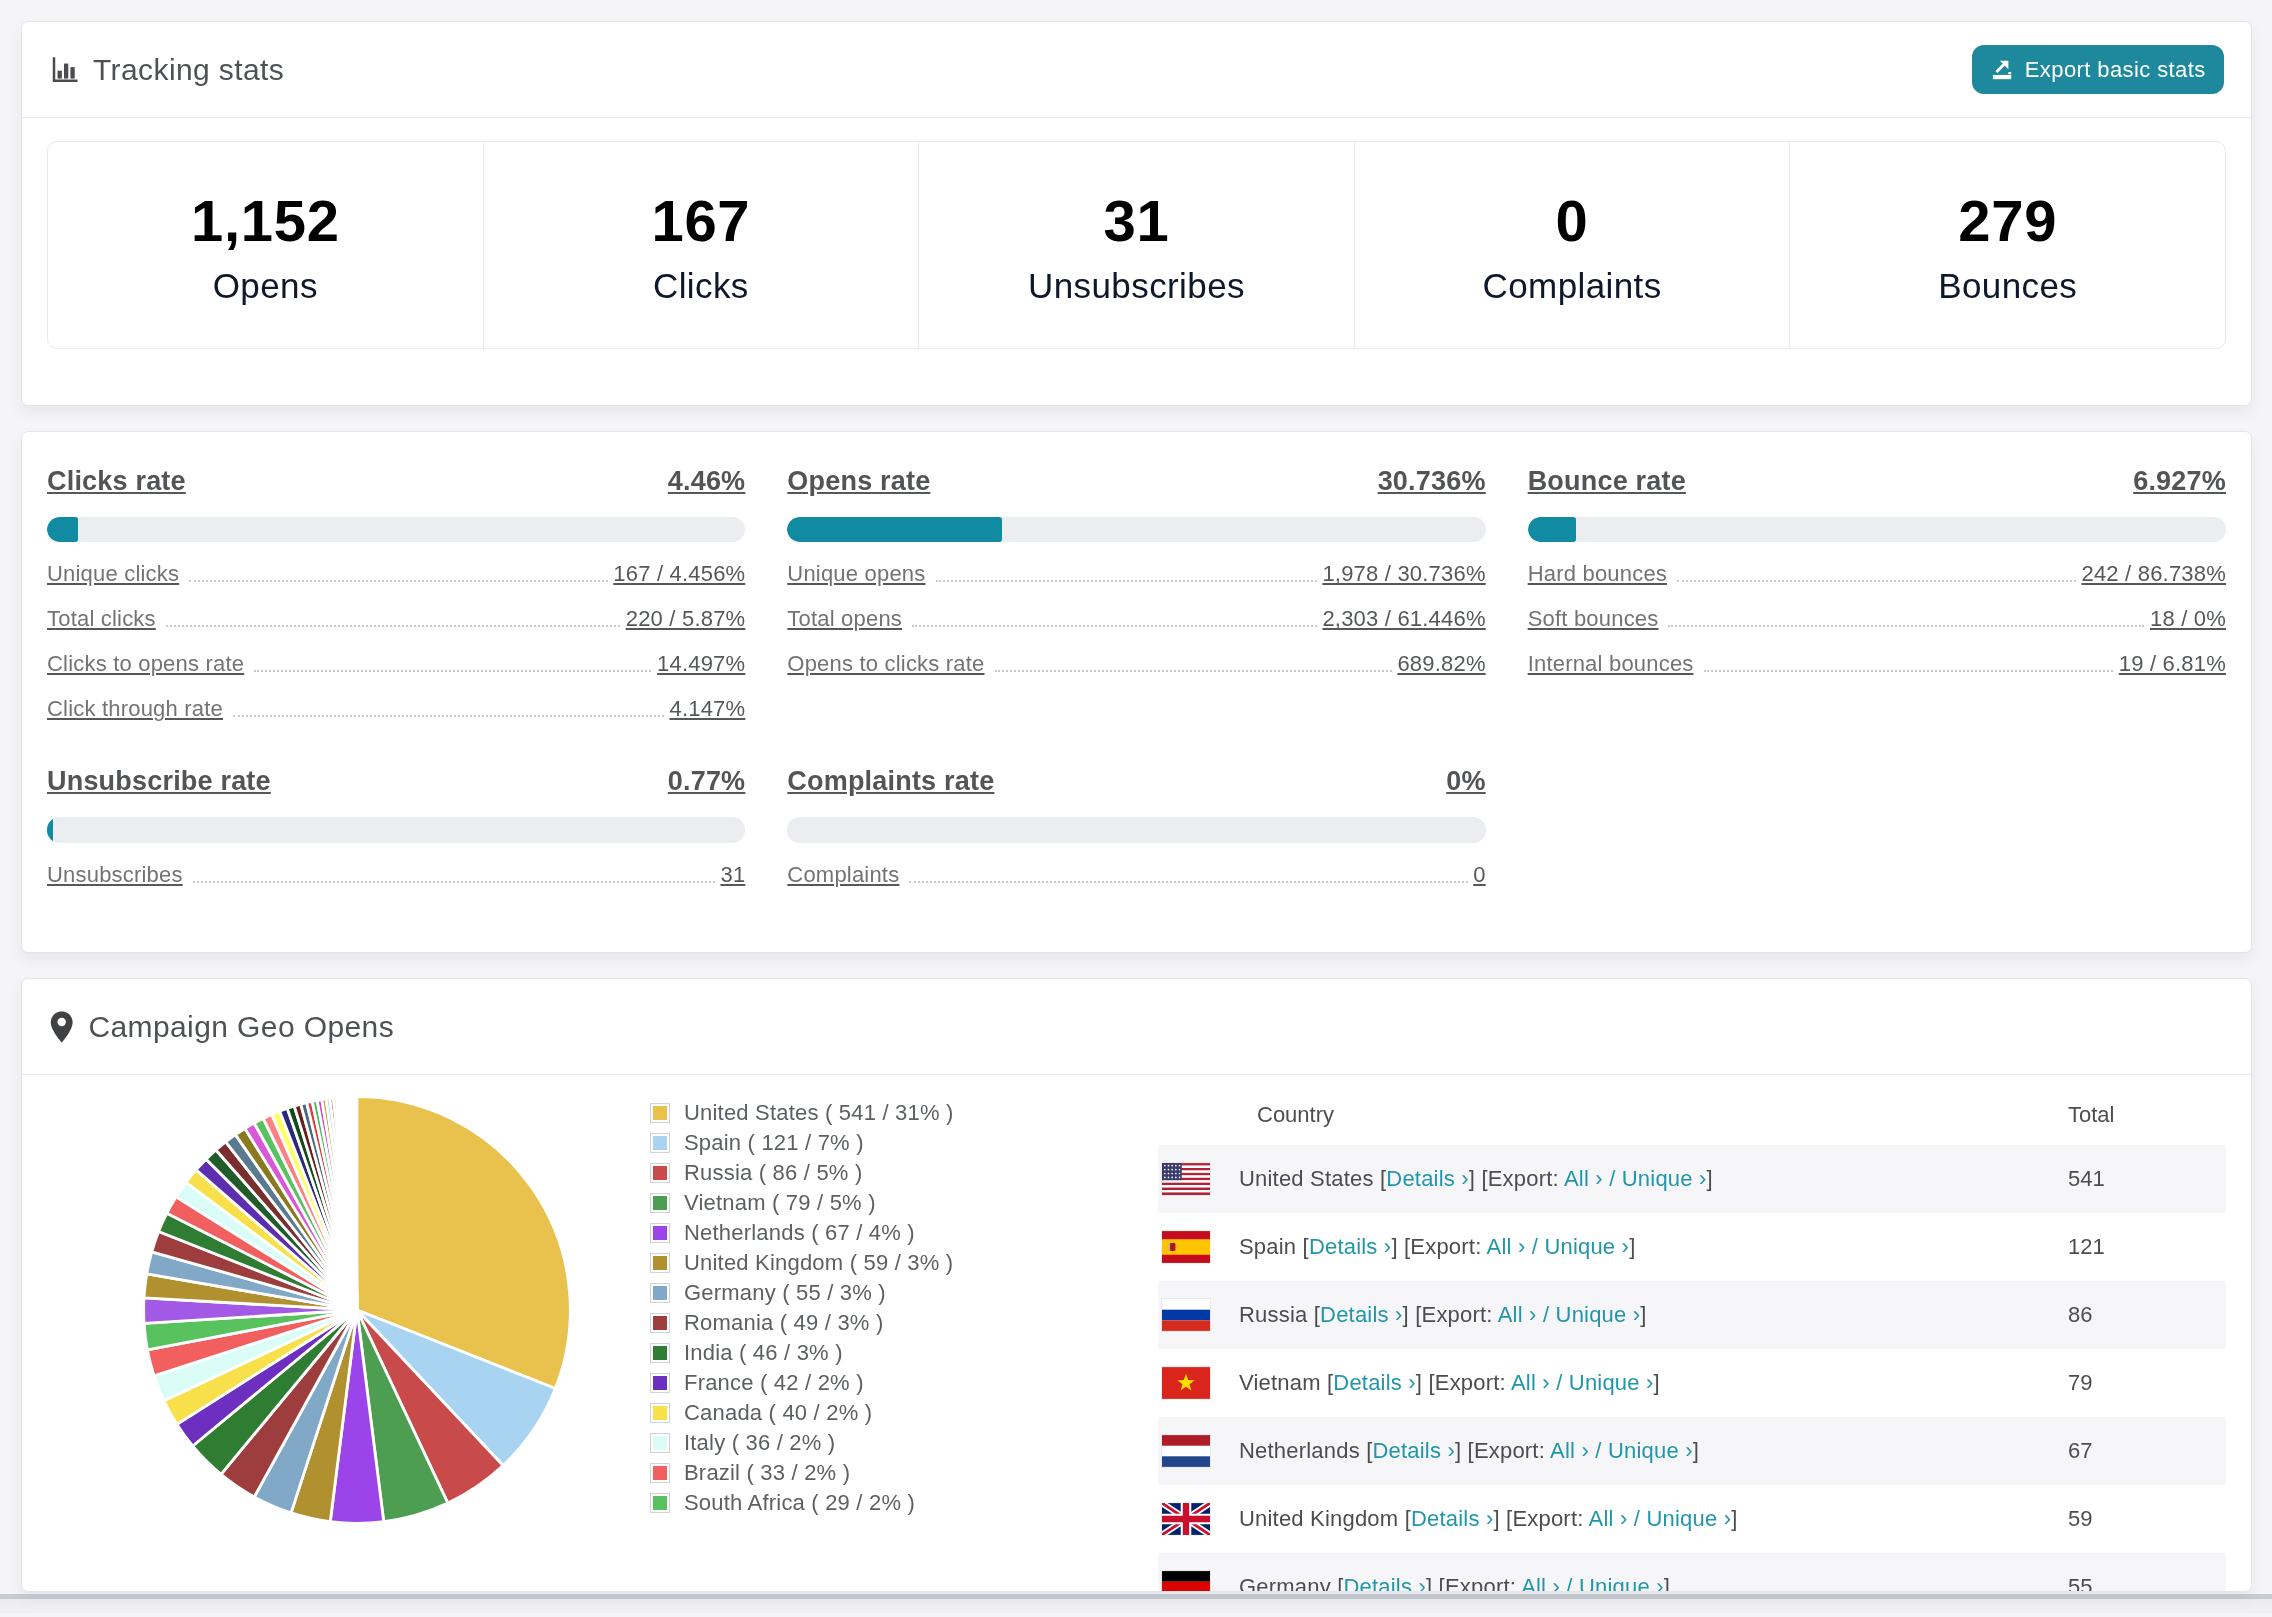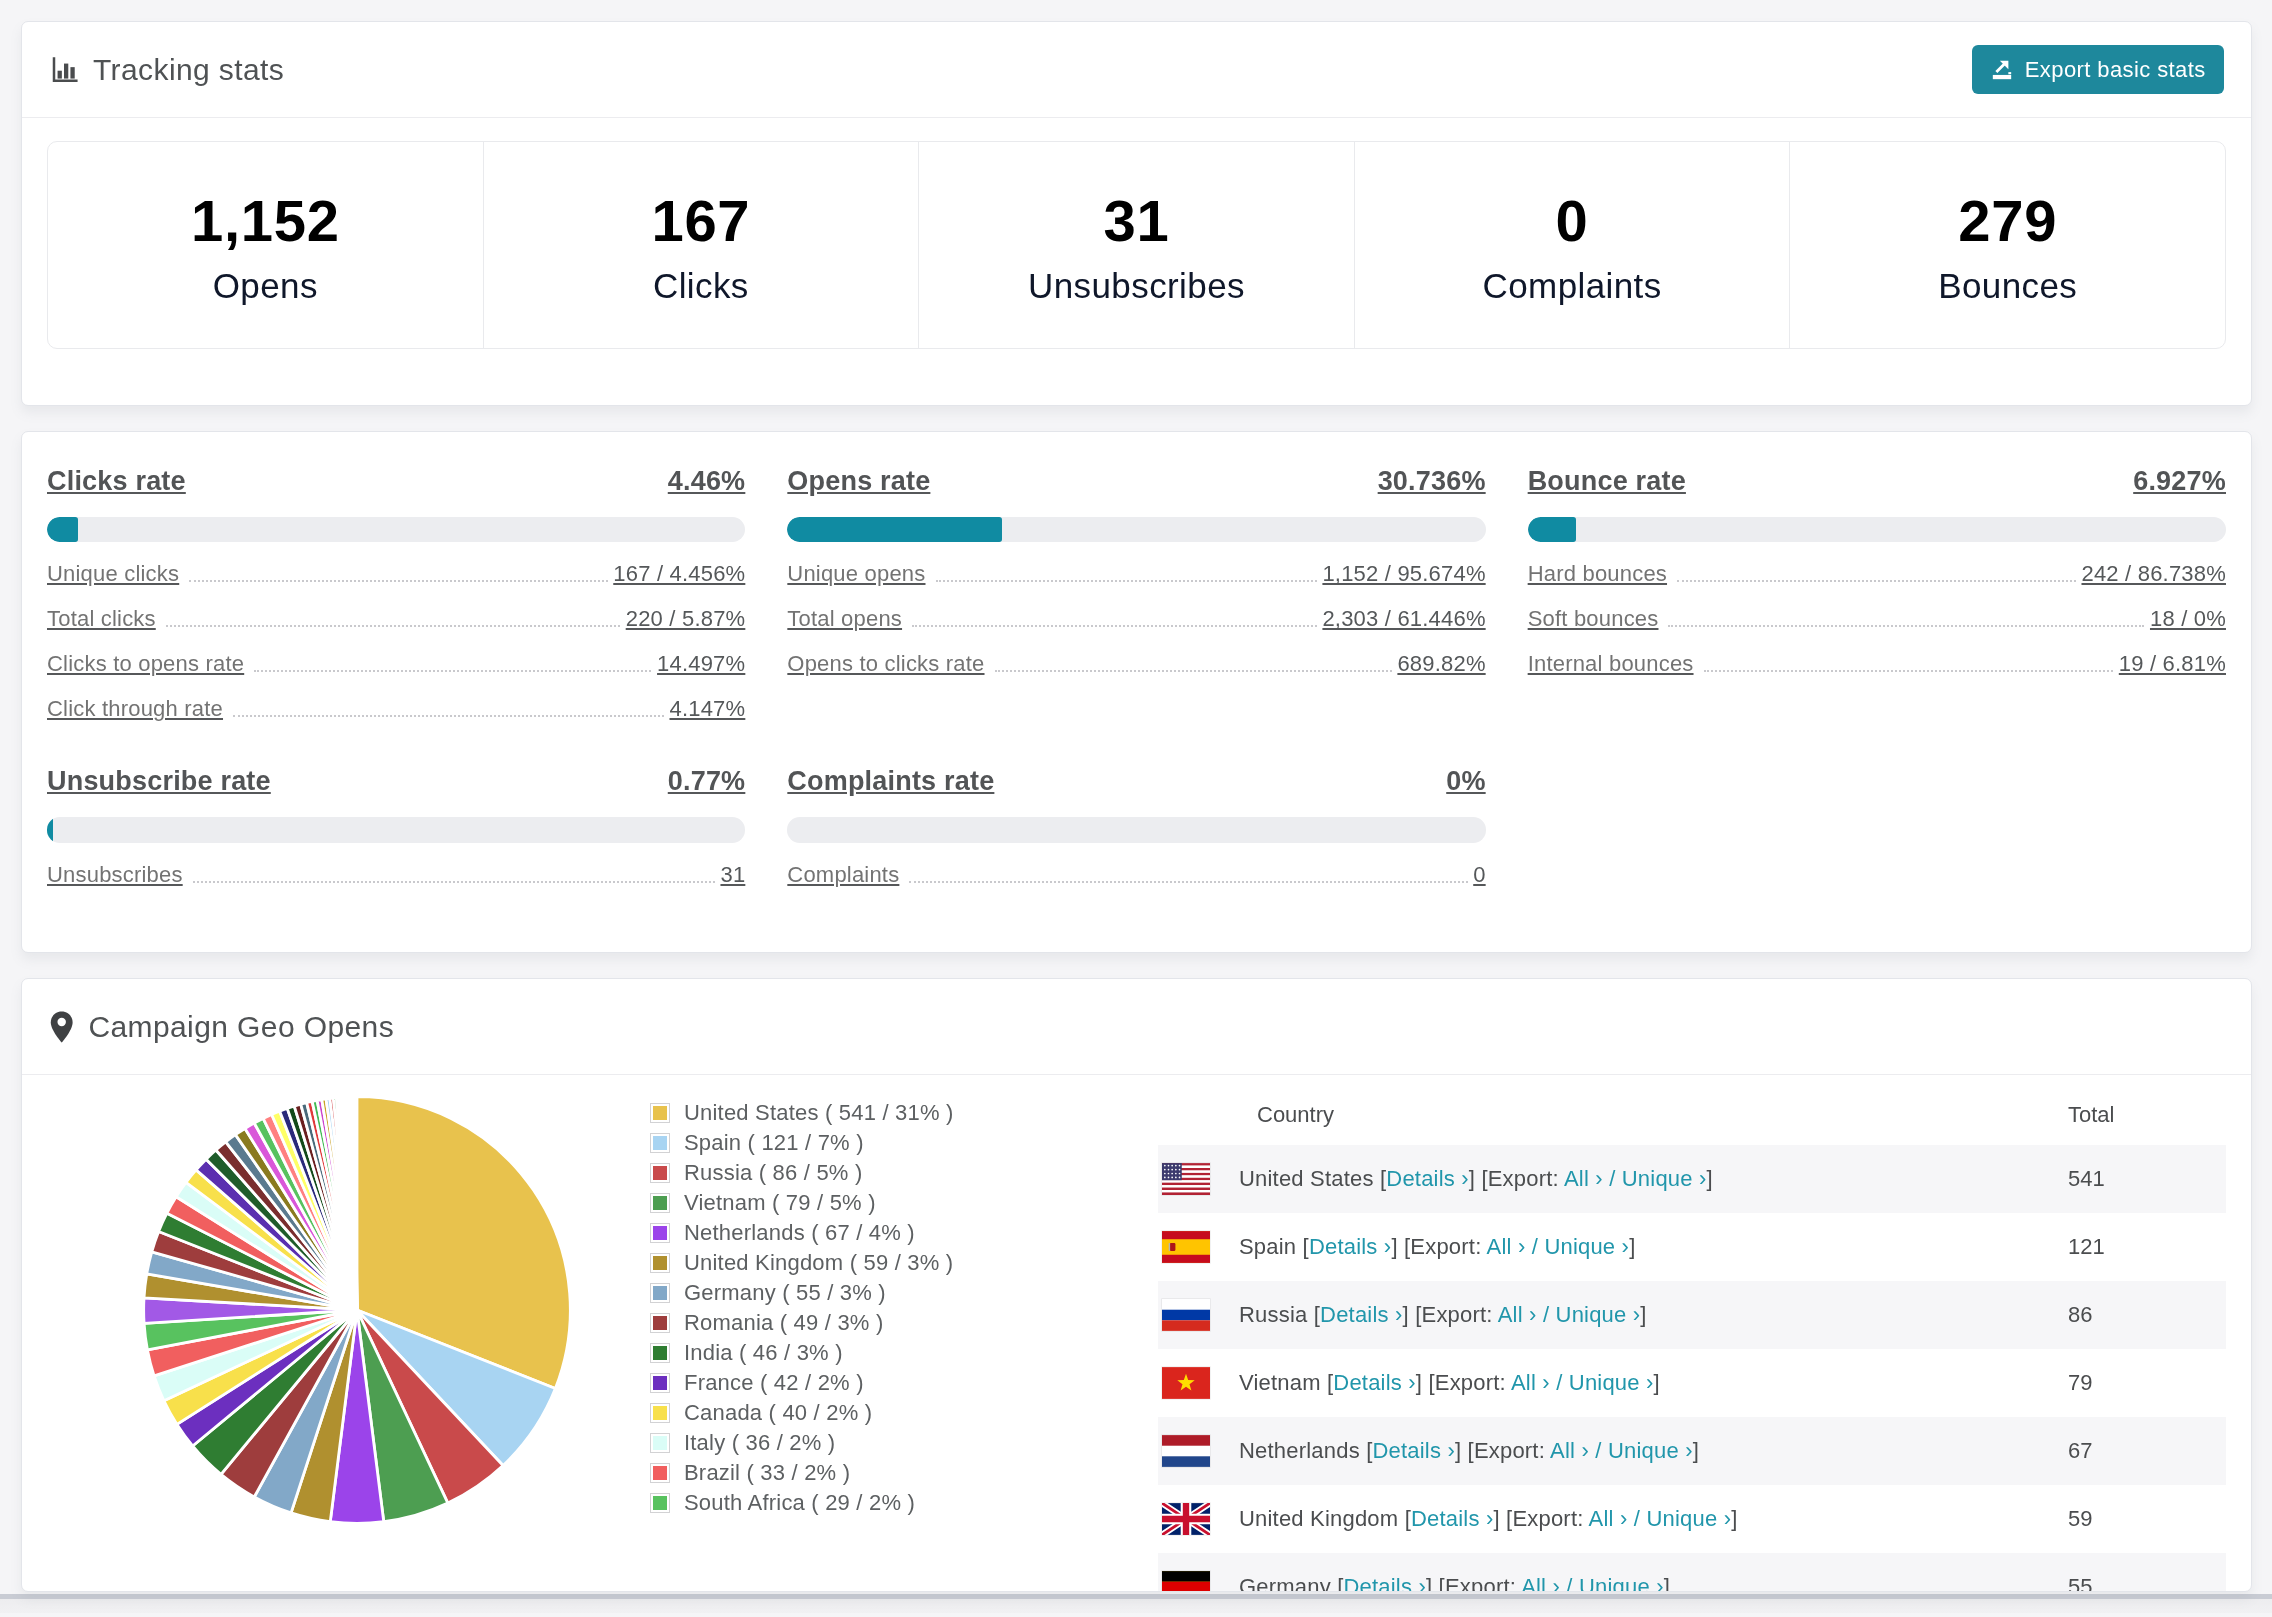--- a/index.html
+++ b/index.html
@@ -30,21 +30,21 @@
     padding: 0 27px;
   }
   .head-left { display: flex; align-items: center; gap: 14px; }
   .card-title { font-size: 30px; color: #4f5254; letter-spacing: 0.4px; }
   .divider { border-top: 0.7px solid #ececef; }
 
   
   .btn-export {
     display: flex; align-items: center; gap: 10.6px;
     background: #1e889c; color: #ffffff;
-    border: none; border-radius: 6px;
+    border: none; border-radius: 12px;
     font-family: "Liberation Sans", sans-serif;
     font-size: 22px; letter-spacing: 0.4px;
     padding: 11.3px 18.4px; cursor: pointer;
   }
 
   
   .summary-row {
     margin: 23px 25px 0;
     border: 0.7px solid #e9eaed;
     border-radius: 10px;
@@ -210,21 +210,21 @@
             <span class="rate-title">Opens rate</span>
             <span class="rate-value">30.736%</span>
           </div>
           <div class="bar">
             <div class="bar-fill" style="width: 30.736%;"></div>
           </div>
           <div class="drows">
             <div class="drow">
               <span class="dlabel">Unique opens</span>
               <div class="leader"></div>
-              <span class="dvalue">1,152 / 95.674%</span>
+              <span class="dvalue">1,978 / 30.736%</span>
             </div>
             <div class="drow">
               <span class="dlabel">Total opens</span>
               <div class="leader"></div>
               <span class="dvalue">2,303 / 61.446%</span>
             </div>
             <div class="drow">
               <span class="dlabel">Opens to clicks rate</span>
               <div class="leader"></div>
               <span class="dvalue">689.82%</span>

